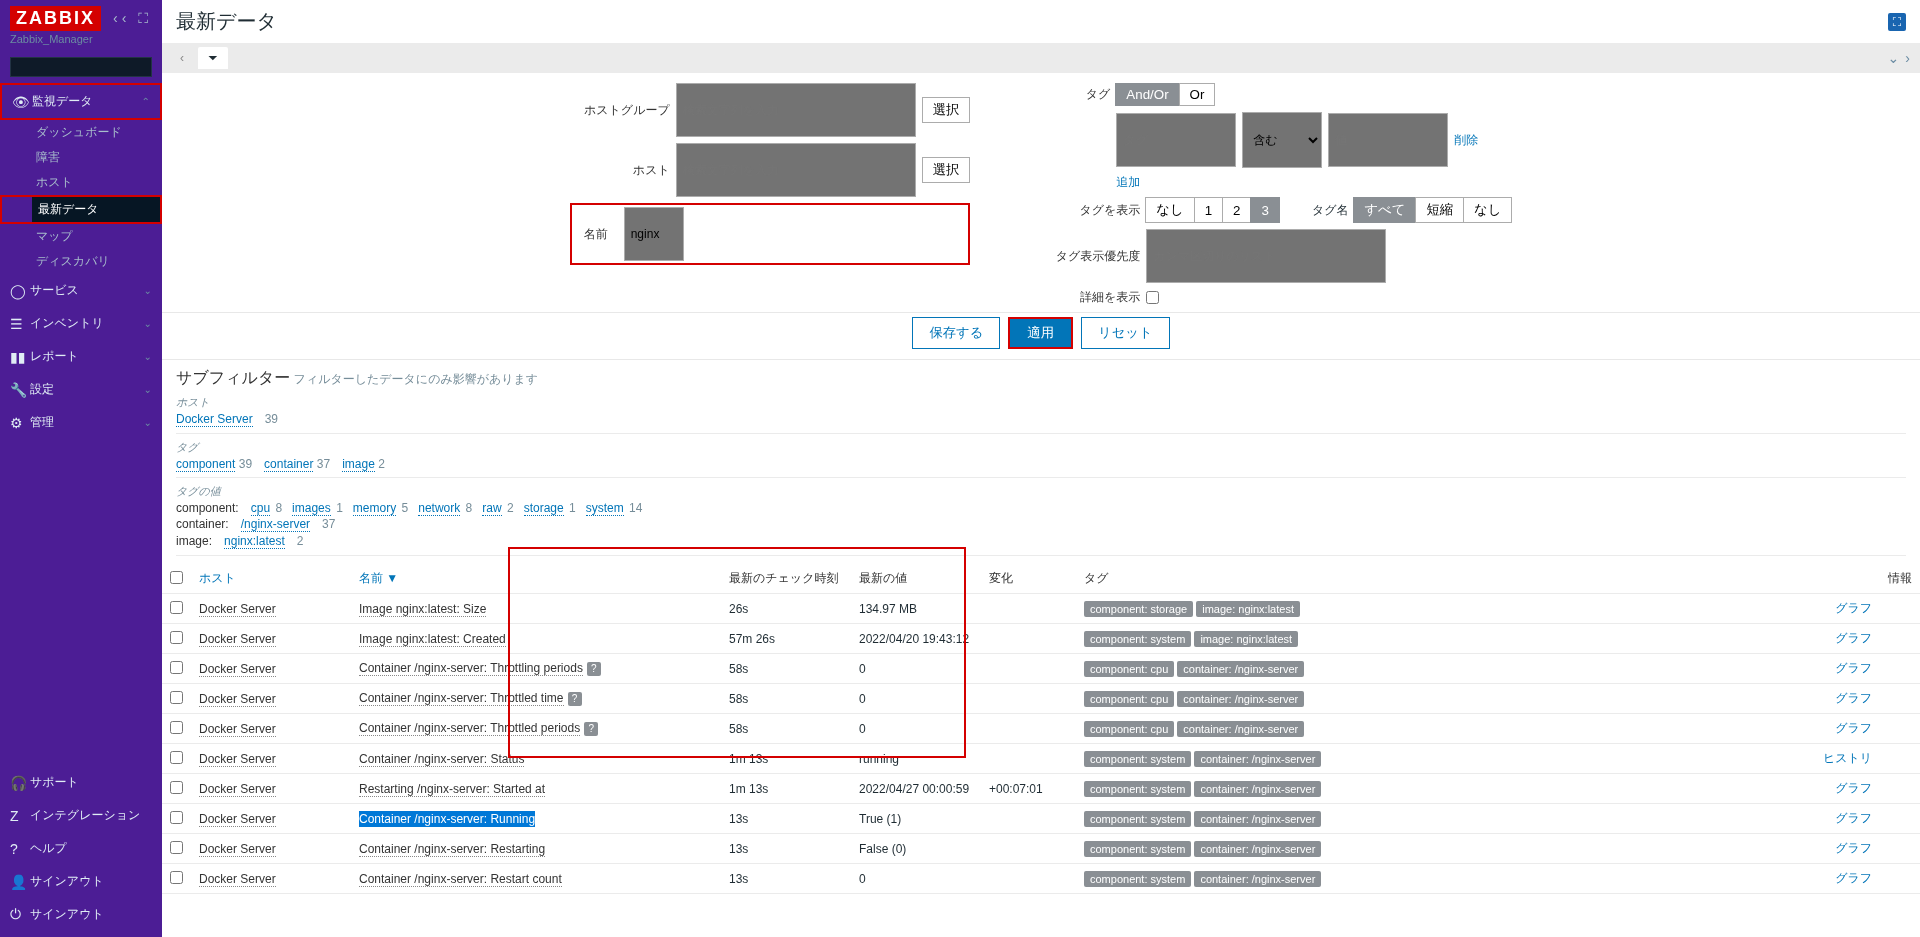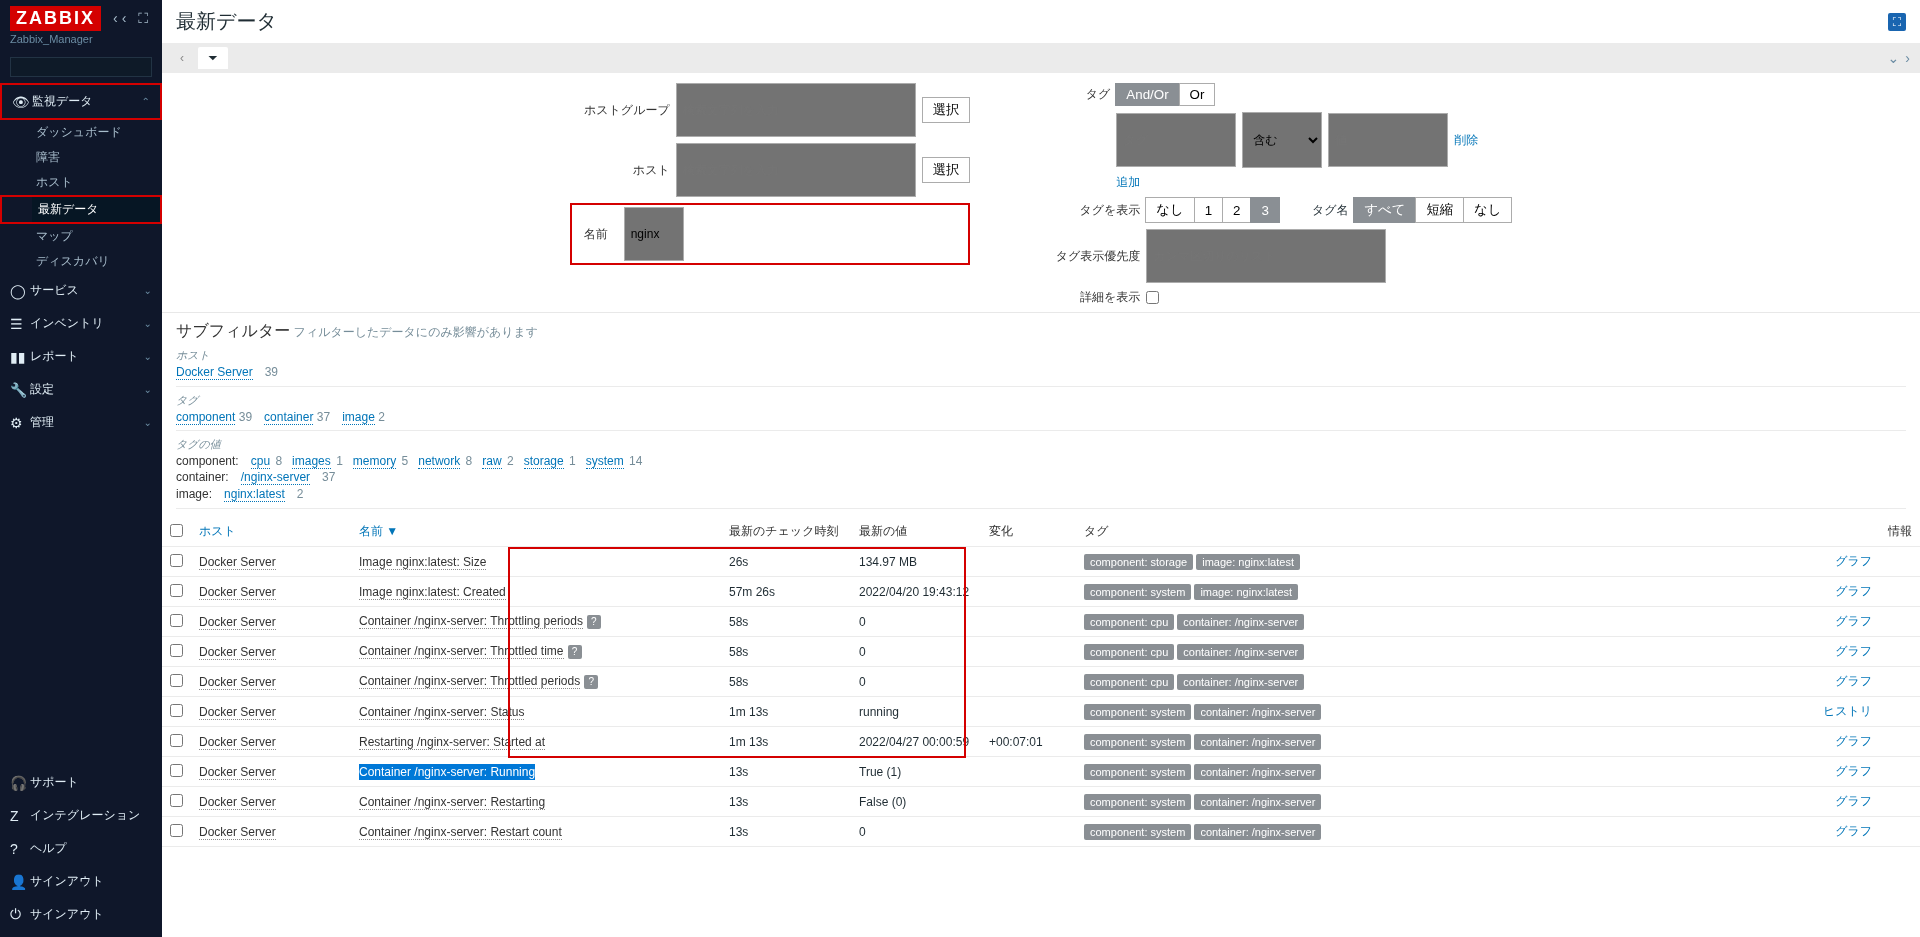--- a/index.html
+++ b/index.html
@@ -1,20 +1,20 @@
 <!DOCTYPE html>
 <html><head>
 <meta charset="utf-8">
 <style>
 * { box-sizing: border-box; margin: 0; padding: 0; font-family: Arial, sans-serif; }
 body { font-size: 12px; color: #1f2c33; background: #fff; overflow: hidden; }
 .app { display: flex; height: 937px; width: 1920px; }
 
 
-.sidebar { width: 162px; background: #0f172a; color: #a8bdcc; display: flex; flex-direction: column; }
+.sidebar { width: 162px; background: #4c1d95; color: #a8bdcc; display: flex; flex-direction: column; }
 .logo-row { display: flex; align-items: center; padding: 6px 10px 2px; justify-content: space-between; }
 .logo { background: #d40000; color: #fff; font-weight: bold; font-size: 18px; letter-spacing: 2px; padding: 2px 6px; }
 .logo-icons { color: #a8bdcc; font-size: 14px; letter-spacing: 4px; }
 .logo-sub { color: #6b8ca3; padding: 0 10px 6px; font-size: 11px; }
 .search-box { margin: 6px 10px; background: #0e1a28; border: 1px solid #234; display: flex; align-items: center; padding: 2px 6px; }
 .search-box input { background: transparent; border: none; color: #a8bdcc; flex: 1; font-size: 12px; outline: none; }
 .nav-head { display: flex; align-items: center; padding: 8px 10px; color: #e0edf5; cursor: pointer; }
 .nav-head .icon { width: 20px; font-size: 14px; }
 .nav-head .chev { margin-left: auto; font-size: 10px; color: #6b8ca3; }
 .nav-sub { padding-left: 30px; line-height: 25px; }
@@ -235,20 +235,27 @@
           <span class="filter-label" style="width:90px;">タグ表示優先度</span>
           <input class="filter-input" placeholder="カンマ区切りのリスト" style="">
         </div>
         <div class="filter-row">
           <span class="filter-label" style="width:90px;">詳細を表示</span>
           <input type="checkbox" class="cb" style="">
         </div>
       </div>
     </div>
 
+    <div class="filter-actions" style="border-bottom:1px solid #e8e8e8;">
+      <button class="btn-outline">保存する</button>
+      <span class="highlight-red" style="border:2px solid #d40000;">
+        <button class="btn-primary">適用</button>
+      </span>
+      <button class="btn-outline">リセット</button>
+    </div>
 
     <div class="subfilter">
       <h3>サブフィルター</h3>
       <span class="note">フィルターしたデータにのみ影響があります</span>
 
       <div class="sf-section">
         <div class="sf-label">ホスト</div>
         <div class="sf-items">
             <a>Docker Server</a> 
             <span class="count">39</span>

